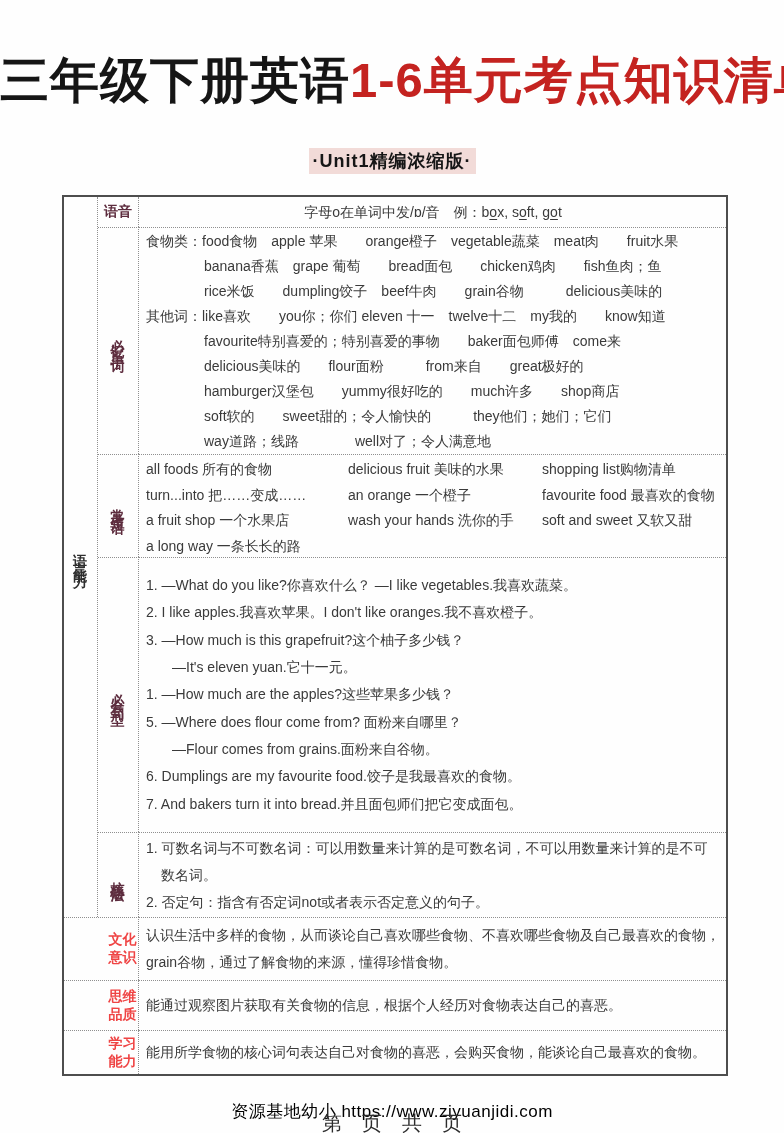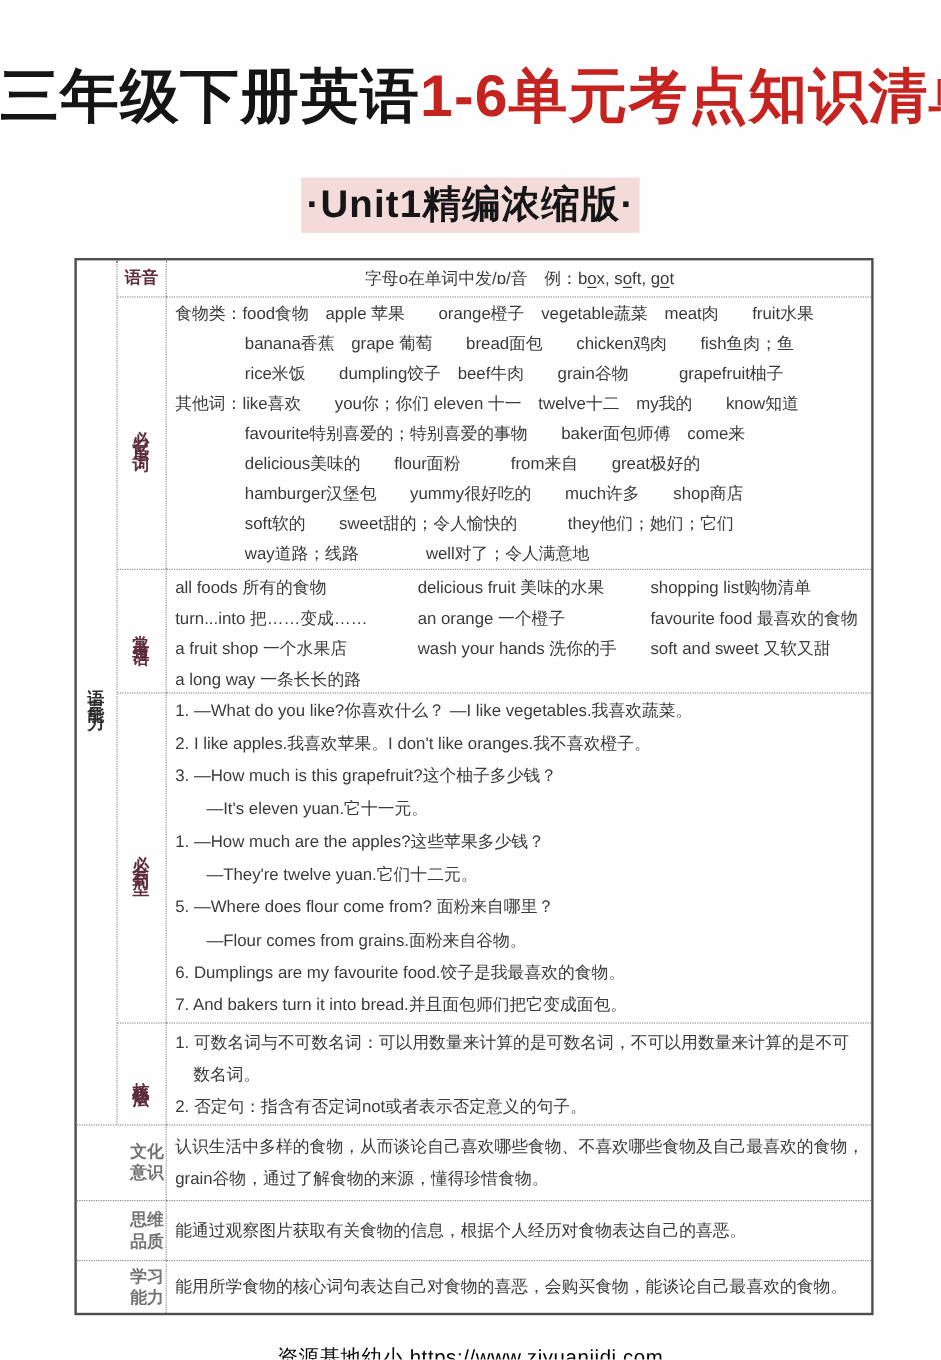--- a/index.html
+++ b/index.html
@@ -13,21 +13,21 @@
   
   .title {
     margin-top:48px; 
     font-size:49px; font-weight:800; letter-spacing:1px;
     color:#151515; white-space:nowrap;
   }
   .title .t-red  { color:#c42320; }
   .title .t-blue { color:#1f74c4; }
   .subtitle-wrap { text-align:center; margin-top:34px; }
   .subtitle {
-    display:inline-block; font-size:32px; font-weight:700; color:#161616;
+    display:inline-block; font-size:18px; font-weight:700; color:#161616;
     background:#f2dbd8; padding:1px 4px; letter-spacing:1px;
   }
   
   .tbl {
     margin:21px 56px 10px 62px;
     border:2px solid #4e4e4e;
     display:grid;
     grid-template-columns:34px 41px 1fr;
     grid-template-rows:30px 227px 103px 275px 85px 63px 50px 44px;
     font-size:14px;
@@ -39,21 +39,21 @@
     justify-content:center; text-align:center;
     font-weight:700; color:#5d2c3e;
   }
   .v-label {
     writing-mode:vertical-rl; text-orientation:upright;
     letter-spacing:7px; line-height:1;
   }
   .v-tight   { letter-spacing:4px; }
   .v-tighter { letter-spacing:2px; }
   .lang-cell    { color:#2e2e2e; }
-  .black-label  { color:#737373; font-weight:700; justify-content:center; text-align:center;padding-left:43px; }
+  .black-label  { color:#ef4444; font-weight:700; justify-content:center; text-align:center;padding-left:43px; }
   .content-cell { display:block; padding:2px 6px 2px 7px; color:#3a3a3a; }
   .center-v { display:flex; flex-direction:column; justify-content:center; }
   
   .phonics-line { line-height:26px; white-space:nowrap; }
   .phonics-line u { text-decoration:underline; text-underline-offset:2px; }
   .words-list > div { line-height:25px; white-space:nowrap; }
   .words-list .indent { padding-left:58px; }
   .phrase-grid {
     display:grid; grid-template-columns:35.2% 33.8% 31%;
     line-height:25.5px; padding-top:2px;
@@ -90,21 +90,21 @@
     <div class="phonics-line"><span>字母o在单词中发/ɒ/音</span><span>　</span><span>例：</span><span>b<u>o</u>x, s<u>o</u>ft, g<u>o</u>t</span>
     </div>
   </div>
 
   <div class="cell label-cell bt br" style="grid-area:2/2/3/3">
     <span class="v-label">必记单词</span>
   </div>
   <div class="content-cell bt words-list center-v" style="grid-area:2/3/3/4">
       <div>食物类：food食物　apple 苹果　　orange橙子　vegetable蔬菜　meat肉　　fruit水果</div>
       <div class="indent">banana香蕉　grape 葡萄　　bread面包　　chicken鸡肉　　fish鱼肉；鱼</div>
-      <div class="indent">rice米饭　　dumpling饺子　beef牛肉　　grain谷物　　　grapefruit柚子</div>
+      <div class="indent">rice米饭　　dumpling饺子　beef牛肉　　grain谷物　　　delicious美味的</div>
       <div>其他词：like喜欢　　you你；你们 eleven 十一　twelve十二　my我的　　know知道</div>
       <div class="indent">favourite特别喜爱的；特别喜爱的事物　　baker面包师傅　come来</div>
       <div class="indent">delicious美味的　　flour面粉　　　from来自　　great极好的</div>
       <div class="indent">hamburger汉堡包　　yummy很好吃的　　much许多　　shop商店</div>
       <div class="indent">soft软的　　sweet甜的；令人愉快的　　　they他们；她们；它们</div>
       <div class="indent">way道路；线路　　　　well对了；令人满意地</div>
     </div>
 
   <div class="cell label-cell bt br" style="grid-area:3/2/4/3">
     <span class="v-label v-tight">常考短语</span>
@@ -124,21 +124,20 @@
 
   <div class="cell label-cell bt br" style="grid-area:4/2/5/3">
     <span class="v-label">必会句型</span>
   </div>
   <div class="content-cell bt sent-list center-v" style="grid-area:4/3/5/4">
       <div>1. —What do you like?你喜欢什么？ —I like vegetables.我喜欢蔬菜。</div>
       <div>2. I like apples.我喜欢苹果。I don't like oranges.我不喜欢橙子。</div>
       <div>3. —How much is this grapefruit?这个柚子多少钱？</div>
       <div class="indent">—It's eleven yuan.它十一元。</div>
       <div>1. —How much are the apples?这些苹果多少钱？</div>
-      <div class="indent">—They're twelve yuan.它们十二元。</div>
       <div>5. —Where does flour come from? 面粉来自哪里？</div>
       <div class="indent">—Flour comes from grains.面粉来自谷物。</div>
       <div>6. Dumplings are my favourite food.饺子是我最喜欢的食物。</div>
       <div>7. And bakers turn it into bread.并且面包师们把它变成面包。</div>
     </div>
 
   <div class="cell label-cell bt br" style="grid-area:5/2/6/3">
     <span class="v-label v-tighter">核心语法</span>
   </div>
   <div class="content-cell bt grammar-list center-v" style="grid-area:5/3/6/4">

